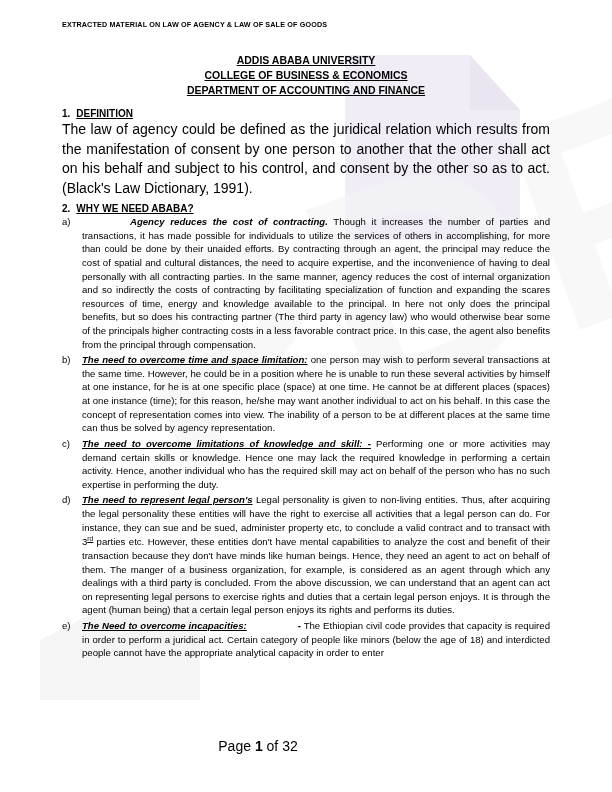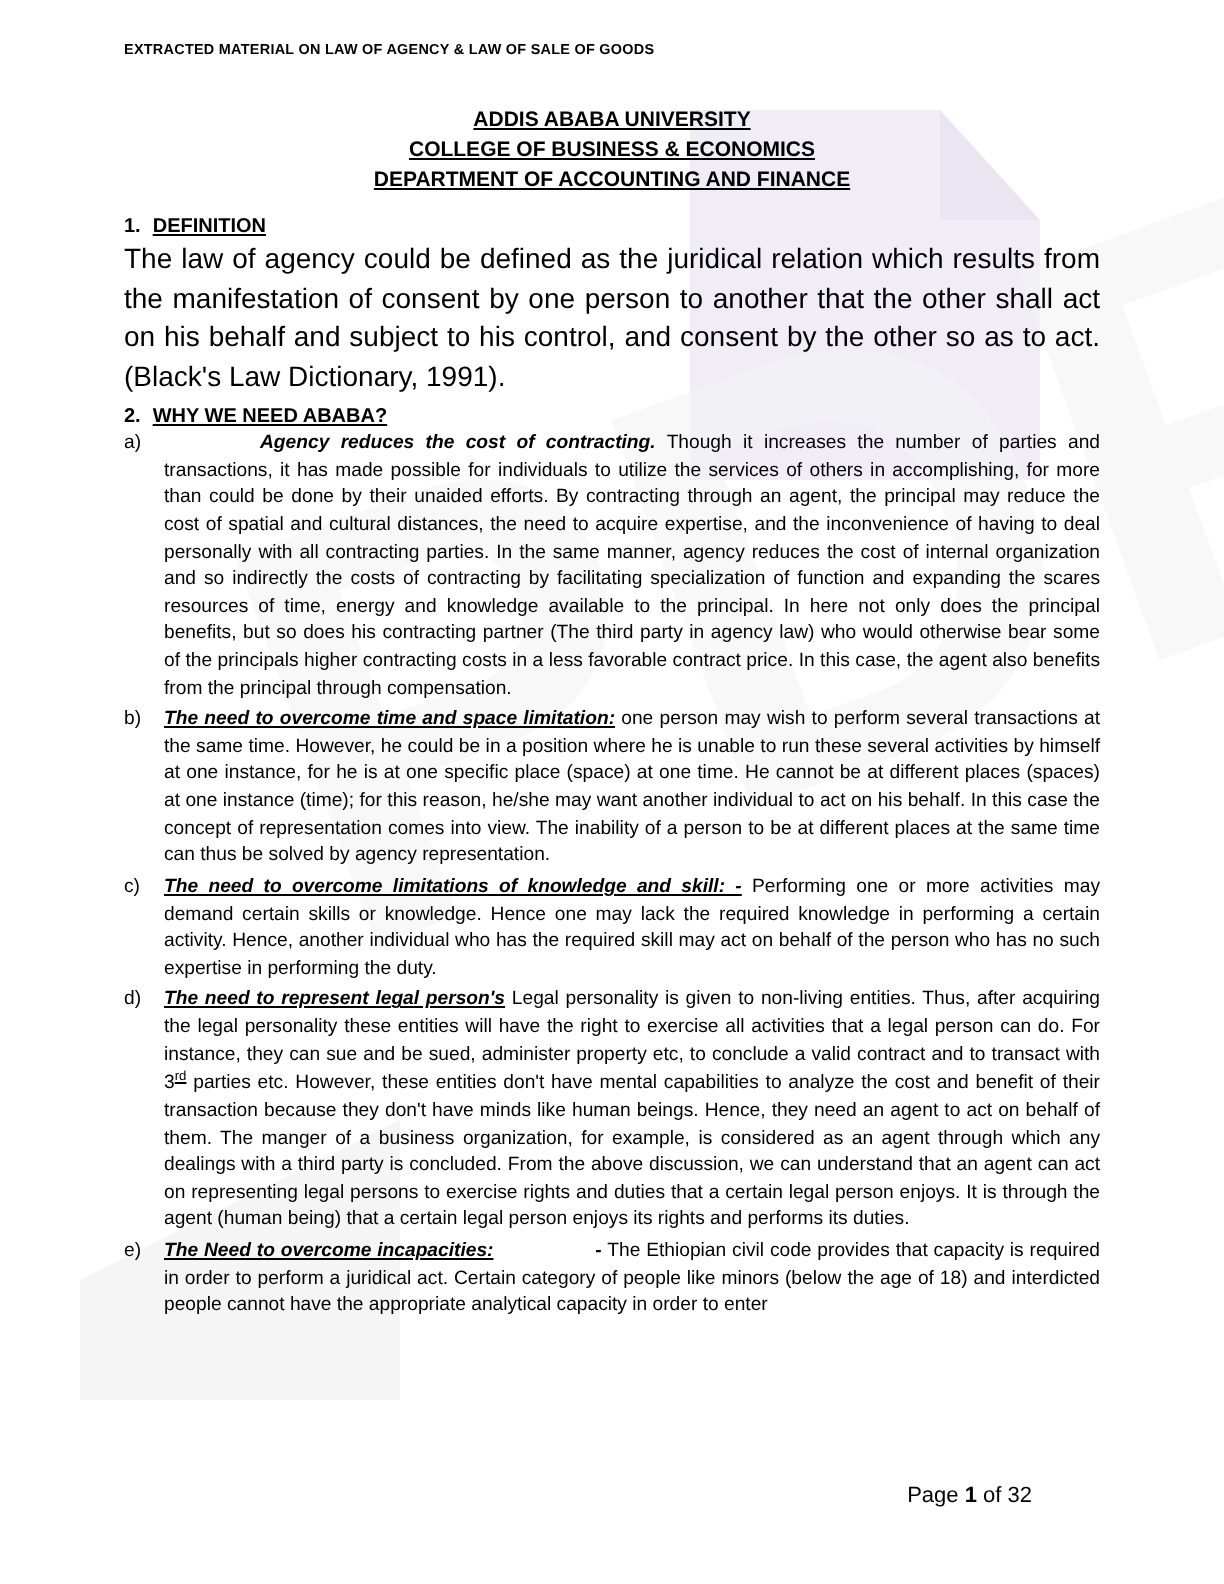--- a/index.html
+++ b/index.html
@@ -102,22 +102,22 @@
   sup {
     font-size: 6.6px;
     vertical-align: super;
     text-decoration: underline;
   }
   .footer {
     position: absolute;
     bottom: 38px;
     left: 0;
     width: 516px;
-    text-align: right;
-    font-size: 11px;
+    text-align: center;
+    font-size: 14px;
     z-index: 2;
   }
   .footer b { font-weight: bold; }
 </style>
 </head>
 <body>
 
 <div class="page">
 
   <svg class="watermark" viewBox="0 0 612 792" xmlns="http://www.w3.org/2000/svg">

